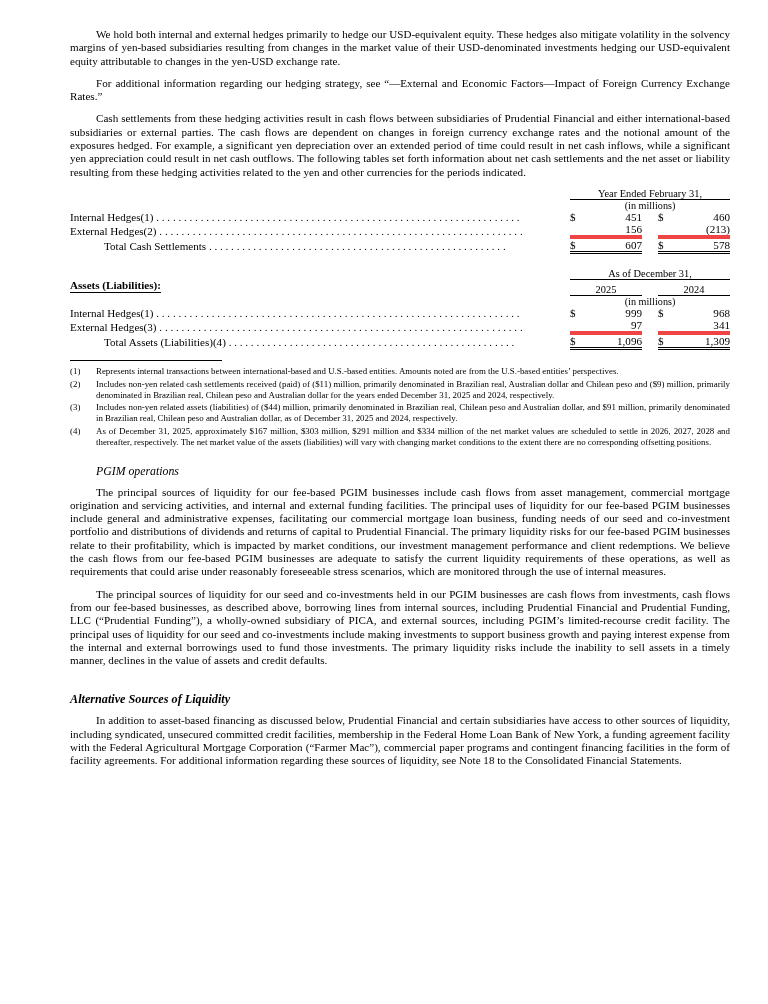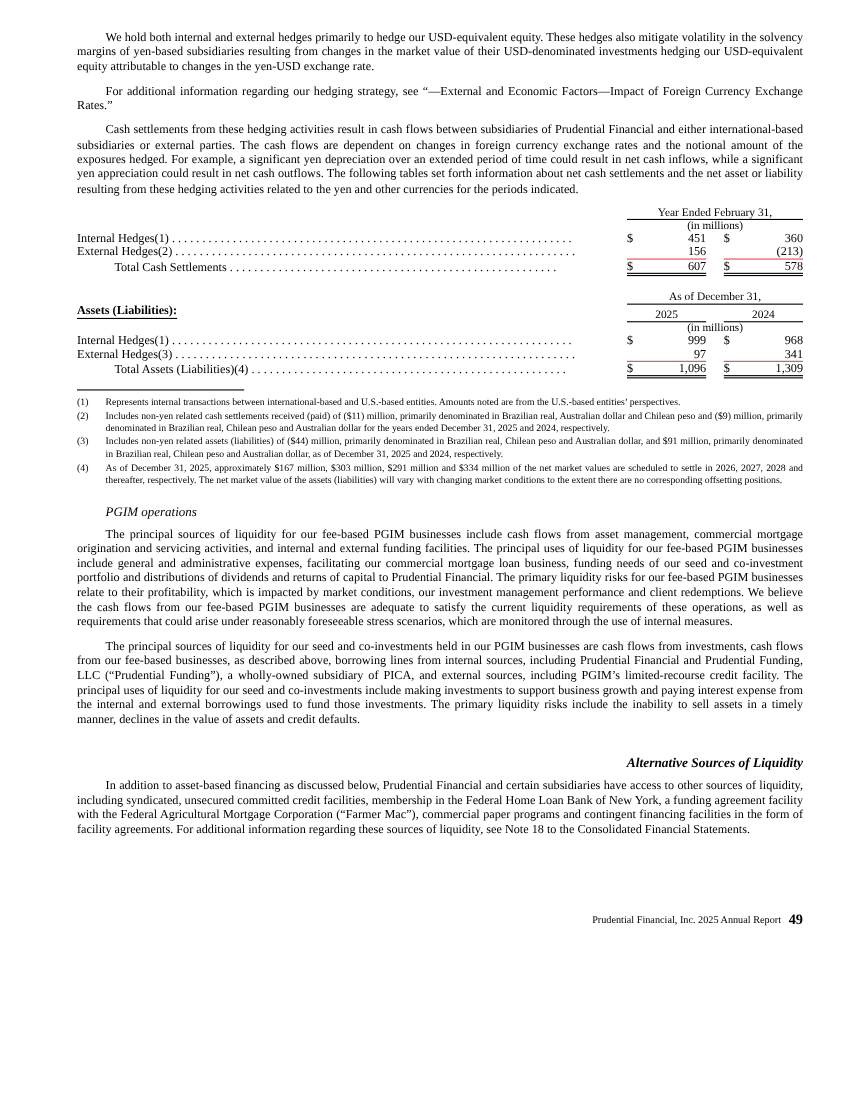--- a/index.html
+++ b/index.html
@@ -73,21 +73,21 @@
   .rowlabel.indent { padding-left: 34px; }
   .num {
     text-align: right;
     white-space: nowrap;
     font-size: 11.1px;
     padding-top: 2.5px;
     padding-bottom: 2.5px;
   }
   .num .cur { float: left; padding-right: 3px; }
   .numcell { display: inline-block; min-width: 44px; text-align: right; }
-  .u-single { border-bottom: 1px solid #ef4444; }
+  .u-single { border-bottom: 4px solid #ef4444; }
   .u-double { border-bottom: 3px double #000; }
   td.sp { width: 16px; }
   .sect-title-underline {
     font-weight: bold;
     font-size: 11.1px;
     border-bottom: 1px solid #000;
     display: inline-block;
     padding-bottom: 1px;
   }
 
@@ -111,21 +111,20 @@
     font-style: italic;
     font-size: 11.8px;
     font-weight: normal;
     margin: 16px 0 7px 26px;
   }
   h3.subhead-bold {
     font-style: italic;
     font-size: 12.2px;
     font-weight: bold;
     margin: 25px 0 7px 0;
-    text-align: right;
   }
 
   .footer {
     position: absolute;
     left: 70px;
     right: 38px;
     bottom: 24px;
     font-size: 9.3px;
     text-align: right;
   }
@@ -167,21 +166,21 @@
       </tr>
 
       <tr>
         <td class="rowlabel">
           <span>Internal Hedges(1)</span>
           <span class="leaderinline"> . . . . . . . . . . . . . . . . . . . . . . . . . . . . . . . . . . . . . . . . . . . . . . . . . . . . . . . . . . . . . . . . . .</span>
         </td>
         <td class="sp"></td>
         <td class="num"><span class="cur">$</span><span class="numcell">451</span></td>
         <td class="sp"></td>
-        <td class="num"><span class="cur">$</span><span class="numcell">360</span></td>
+        <td class="num"><span class="cur">$</span><span class="numcell">460</span></td>
       </tr>
 
       <tr>
         <td class="rowlabel">
           <span>External Hedges(2)</span>
           <span> . . . . . . . . . . . . . . . . . . . . . . . . . . . . . . . . . . . . . . . . . . . . . . . . . . . . . . . . . . . . . . . . . .</span>
         </td>
         <td class="sp"></td>
         <td class="num u-single"><span class="cur"></span><span class="numcell">156</span></td>
         <td class="sp"></td>
@@ -287,17 +286,14 @@
     </div>
   </div>
 
   <h3 class="subhead">PGIM operations</h3>
   <p class="body">The principal sources of liquidity for our fee-based PGIM businesses include cash flows from asset management, commercial mortgage origination and servicing activities, and internal and external funding facilities. The principal uses of liquidity for our fee-based PGIM businesses include general and administrative expenses, facilitating our commercial mortgage loan business, funding needs of our seed and co-investment portfolio and distributions of dividends and returns of capital to Prudential Financial. The primary liquidity risks for our fee-based PGIM businesses relate to their profitability, which is impacted by market conditions, our investment management performance and client redemptions. We believe the cash flows from our fee-based PGIM businesses are adequate to satisfy the current liquidity requirements of these operations, as well as requirements that could arise under reasonably foreseeable stress scenarios, which are monitored through the use of internal measures.</p>
   <p class="body">The principal sources of liquidity for our seed and co-investments held in our PGIM businesses are cash flows from investments, cash flows from our fee-based businesses, as described above, borrowing lines from internal sources, including Prudential Financial and Prudential Funding, LLC (“Prudential Funding”), a wholly-owned subsidiary of PICA, and external sources, including PGIM’s limited-recourse credit facility. The principal uses of liquidity for our seed and co-investments include making investments to support business growth and paying interest expense from the internal and external borrowings used to fund those investments. The primary liquidity risks include the inability to sell assets in a timely manner, declines in the value of assets and credit defaults.</p>
 
   <h3 class="subhead-bold">Alternative Sources of Liquidity</h3>
   <p class="body">In addition to asset-based financing as discussed below, Prudential Financial and certain subsidiaries have access to other sources of liquidity, including syndicated, unsecured committed credit facilities, membership in the Federal Home Loan Bank of New York, a funding agreement facility with the Federal Agricultural Mortgage Corporation (“Farmer Mac”), commercial paper programs and contingent financing facilities in the form of facility agreements. For additional information regarding these sources of liquidity, see Note 18 to the Consolidated Financial Statements.</p>
 
-  <div class="footer">
-    <span>Prudential Financial, Inc. 2025 Annual Report</span><span class="pg">49</span>
-  </div>
 
 </div>
 
 </body></html>

